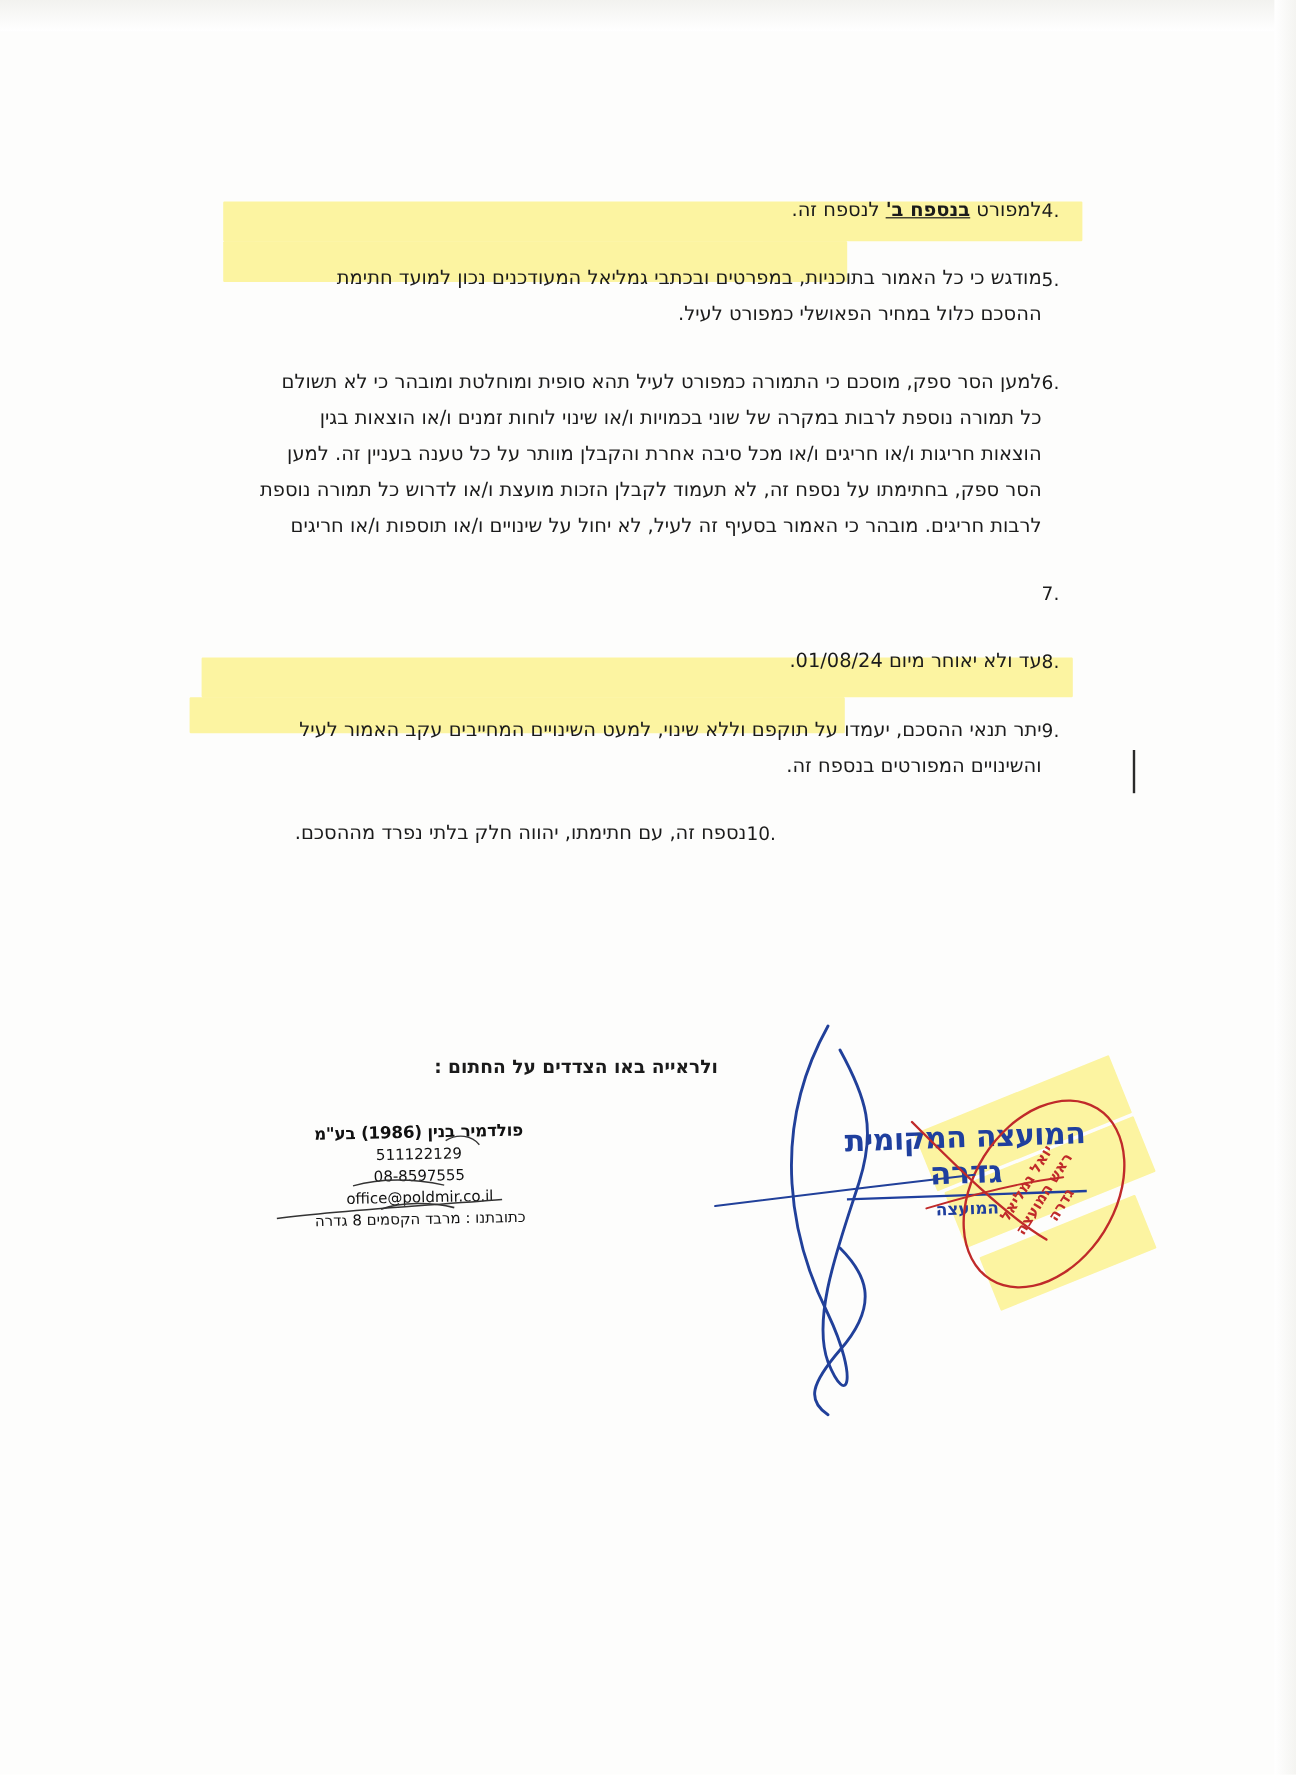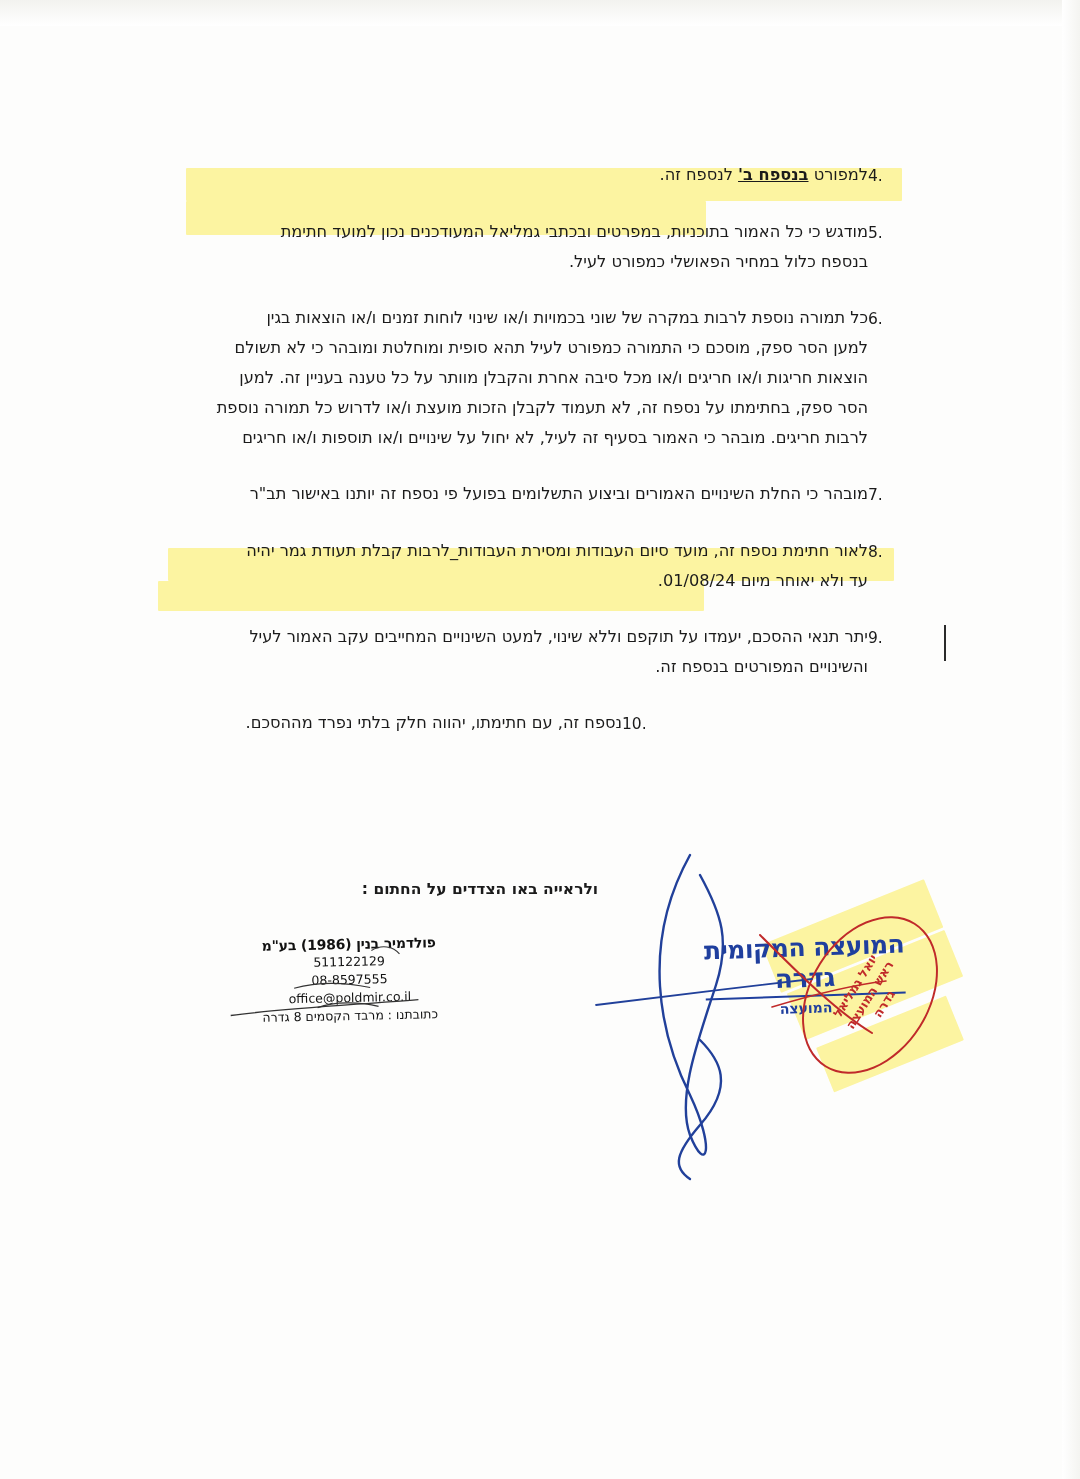--- a/index.html
+++ b/index.html
@@ -221,46 +221,44 @@
       <div class="num">4.</div>
       <div class="body">
         <span class="line last">למפורט <b class="u">בנספח ב'</b> לנספח זה.</span>
       </div>
     </div>
 
     <div class="clause">
       <div class="num">5.</div>
       <div class="body">
         <span class="line">מודגש כי כל האמור בתוכניות, במפרטים ובכתבי גמליאל המעודכנים נכון למועד חתימת</span>
-        <span class="line last">בנספח כלול במחיר הפאושלי כמפורט לעיל.</span>
+        <span class="line last">ההסכם כלול במחיר הפאושלי כמפורט לעיל.</span>
       </div>
     </div>
 
     <div class="clause">
       <div class="num">6.</div>
       <div class="body">
+        <span class="line">למען הסר ספק, מוסכם כי התמורה כמפורט לעיל תהא סופית ומוחלטת ומובהר כי לא תשולם</span>
         <span class="line">כל תמורה נוספת לרבות במקרה של שוני בכמויות ו/או שינוי לוחות זמנים ו/או הוצאות בגין</span>
-        <span class="line">למען הסר ספק, מוסכם כי התמורה כמפורט לעיל תהא סופית ומוחלטת ומובהר כי לא תשולם</span>
         <span class="line">הוצאות חריגות ו/או חריגים ו/או מכל סיבה אחרת והקבלן מוותר על כל טענה בעניין זה. למען</span>
         <span class="line">הסר ספק, בחתימתו על נספח זה, לא תעמוד לקבלן הזכות מועצת ו/או לדרוש כל תמורה נוספת</span>
         <span class="line">לרבות חריגים. מובהר כי האמור בסעיף זה לעיל, לא יחול על שינויים ו/או תוספות ו/או חריגים</span>
       </div>
     </div>
 
     <div class="clause">
       <div class="num">7.</div>
       <div class="body">
-        <span class="line">מובהר כי החלת השינויים האמורים וביצוע התשלומים בפועל פי נספח זה יותנו באישור תב"ר</span>
       </div>
     </div>
 
     <div class="clause">
       <div class="num">8.</div>
       <div class="body">
-        <span class="line">לאור חתימת נספח זה, מועד סיום העבודות ומסירת העבודות_לרבות קבלת תעודת גמר יהיה</span>
         <span class="line last">עד ולא יאוחר מיום 01/08/24.</span>
       </div>
     </div>
 
     <div class="clause">
       <div class="num">9.</div>
       <div class="body">
         <span class="line">יתר תנאי ההסכם, יעמדו על תוקפם וללא שינוי, למעט השינויים המחייבים עקב האמור לעיל</span>
         <span class="line last">והשינויים המפורטים בנספח זה.</span>
       </div>

